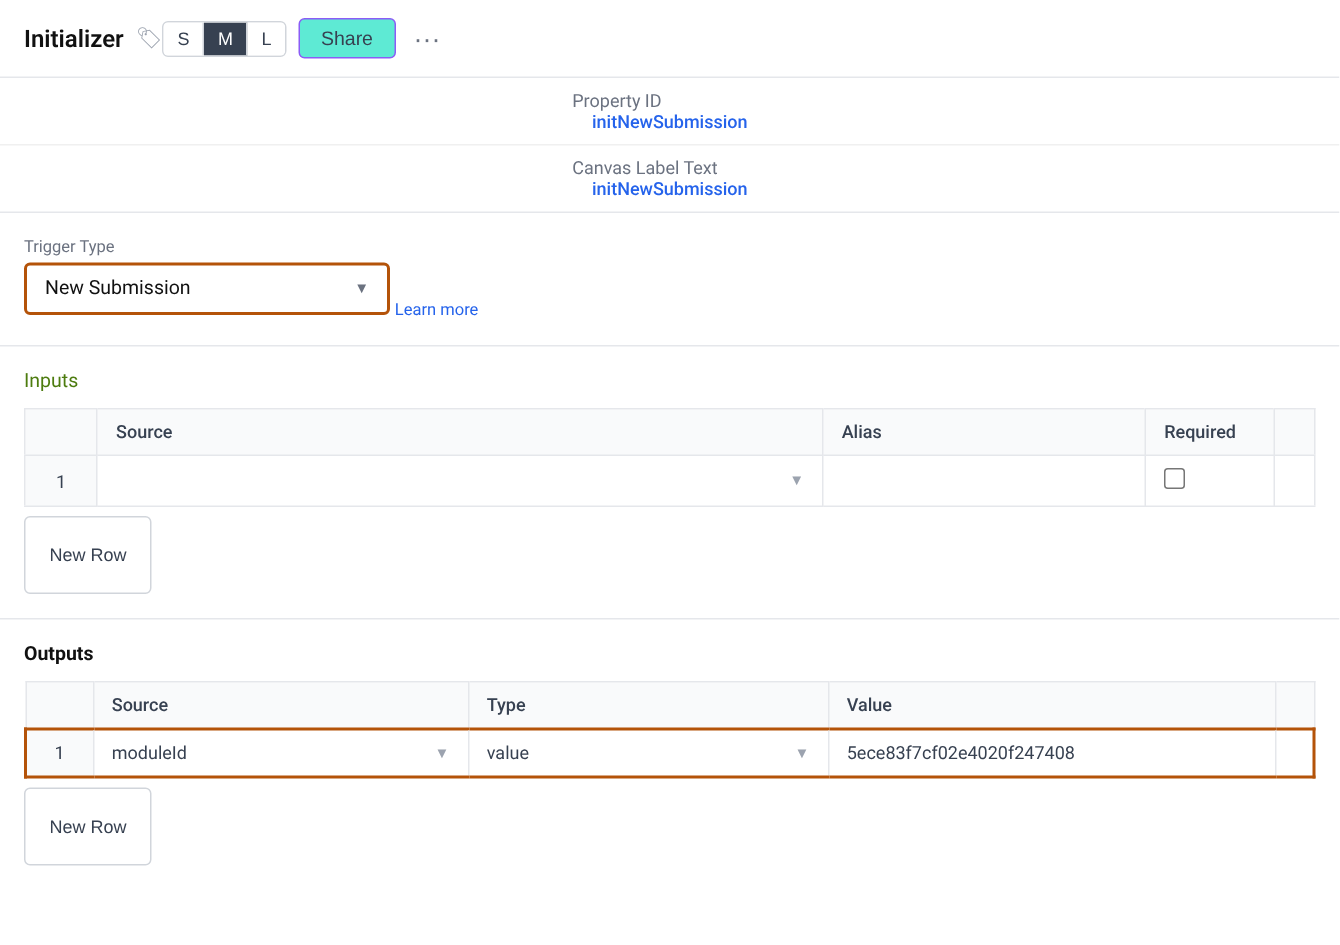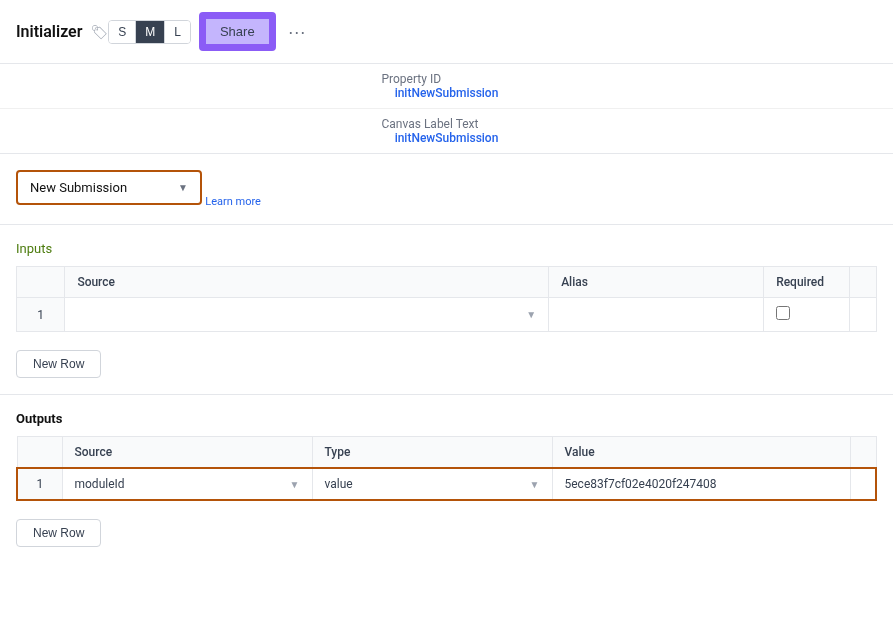--- a/index.html
+++ b/index.html
@@ -68,22 +68,22 @@
     .size-btn.active {
       background: #374151;
       color: #fff;
     }
 
     .share-btn {
       padding: 5px 14px;
       font-size: 13px;
       font-weight: 500;
       cursor: pointer;
-      background: #c4b5fd;
-      border: 7px solid #8b5cf6;
+      background: #5eead4;
+      border: 1px solid #8b5cf6;
       border-radius: 4px;
       color: #374151;
     }
 
     .more-btn {
       background: none;
       border: none;
       cursor: pointer;
       color: #6b7280;
       font-size: 18px;
@@ -153,21 +153,21 @@
     .trigger-label {
       font-size: 11px;
       color: #6b7280;
       margin-bottom: 4px;
     }
 
     .trigger-select-wrapper {
       border: 2px solid #b45309;
       border-radius: 4px;
       overflow: hidden;
-      width: 186px;
+      width: 244px;
     }
 
     .trigger-select-inner {
       display: flex;
       align-items: center;
       justify-content: space-between;
       padding: 8px 12px;
       font-size: 13px;
       color: #111;
       cursor: pointer;
@@ -264,22 +264,22 @@
       width: 80px;
     }
 
     .checkbox-input {
       width: 14px;
       height: 14px;
       cursor: pointer;
     }
 
     .new-row-btn {
-      margin-top: 18px;
-      padding: 6px 16px;
+      margin-top: 6px;
+      padding: 18px 16px;
       font-size: 12px;
       font-weight: 500;
       cursor: pointer;
       background: #fff;
       border: 1px solid #d1d5db;
       border-radius: 4px;
       color: #374151;
     }
 
     .outputs-section {
@@ -341,20 +341,21 @@
     <span class="property-value">initNewSubmission</span>
   </div>
   <div class="property-row">
     <span class="property-label">Canvas Label Text</span>
     <span class="property-value">initNewSubmission</span>
   </div>
 </div>
 
 <div class="section">
   <div class="trigger-type-container">
+    <div class="trigger-label">Trigger Type</div>
     <div class="trigger-select-wrapper">
       <div class="trigger-select-inner">
         <span>New Submission</span>
         <span class="select-arrow">▼</span>
       </div>
     </div>
   </div>
   <a class="learn-more">Learn more</a>
 </div>
 

